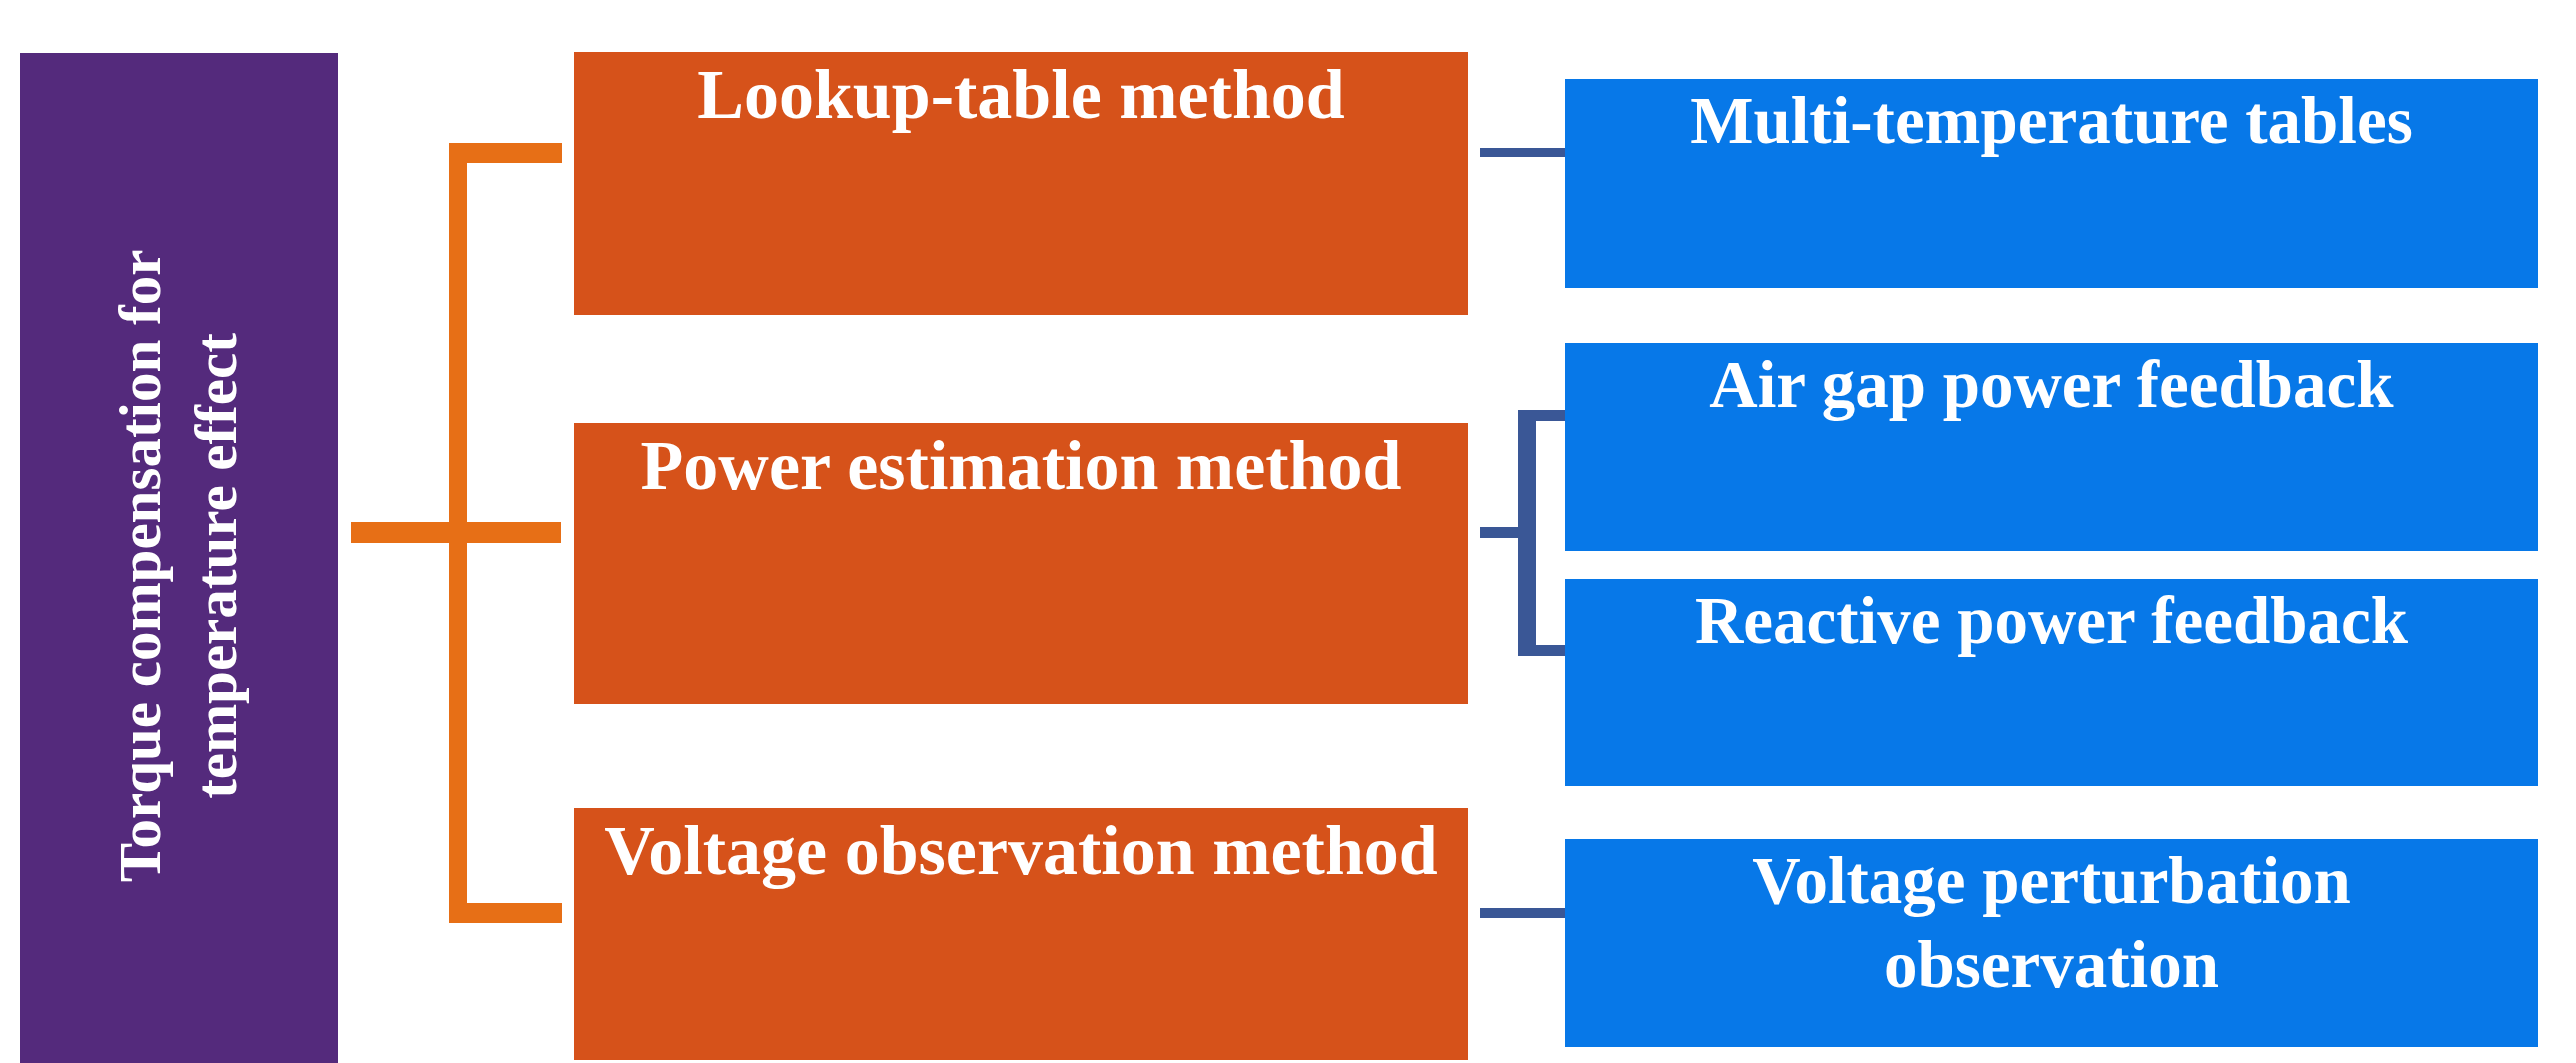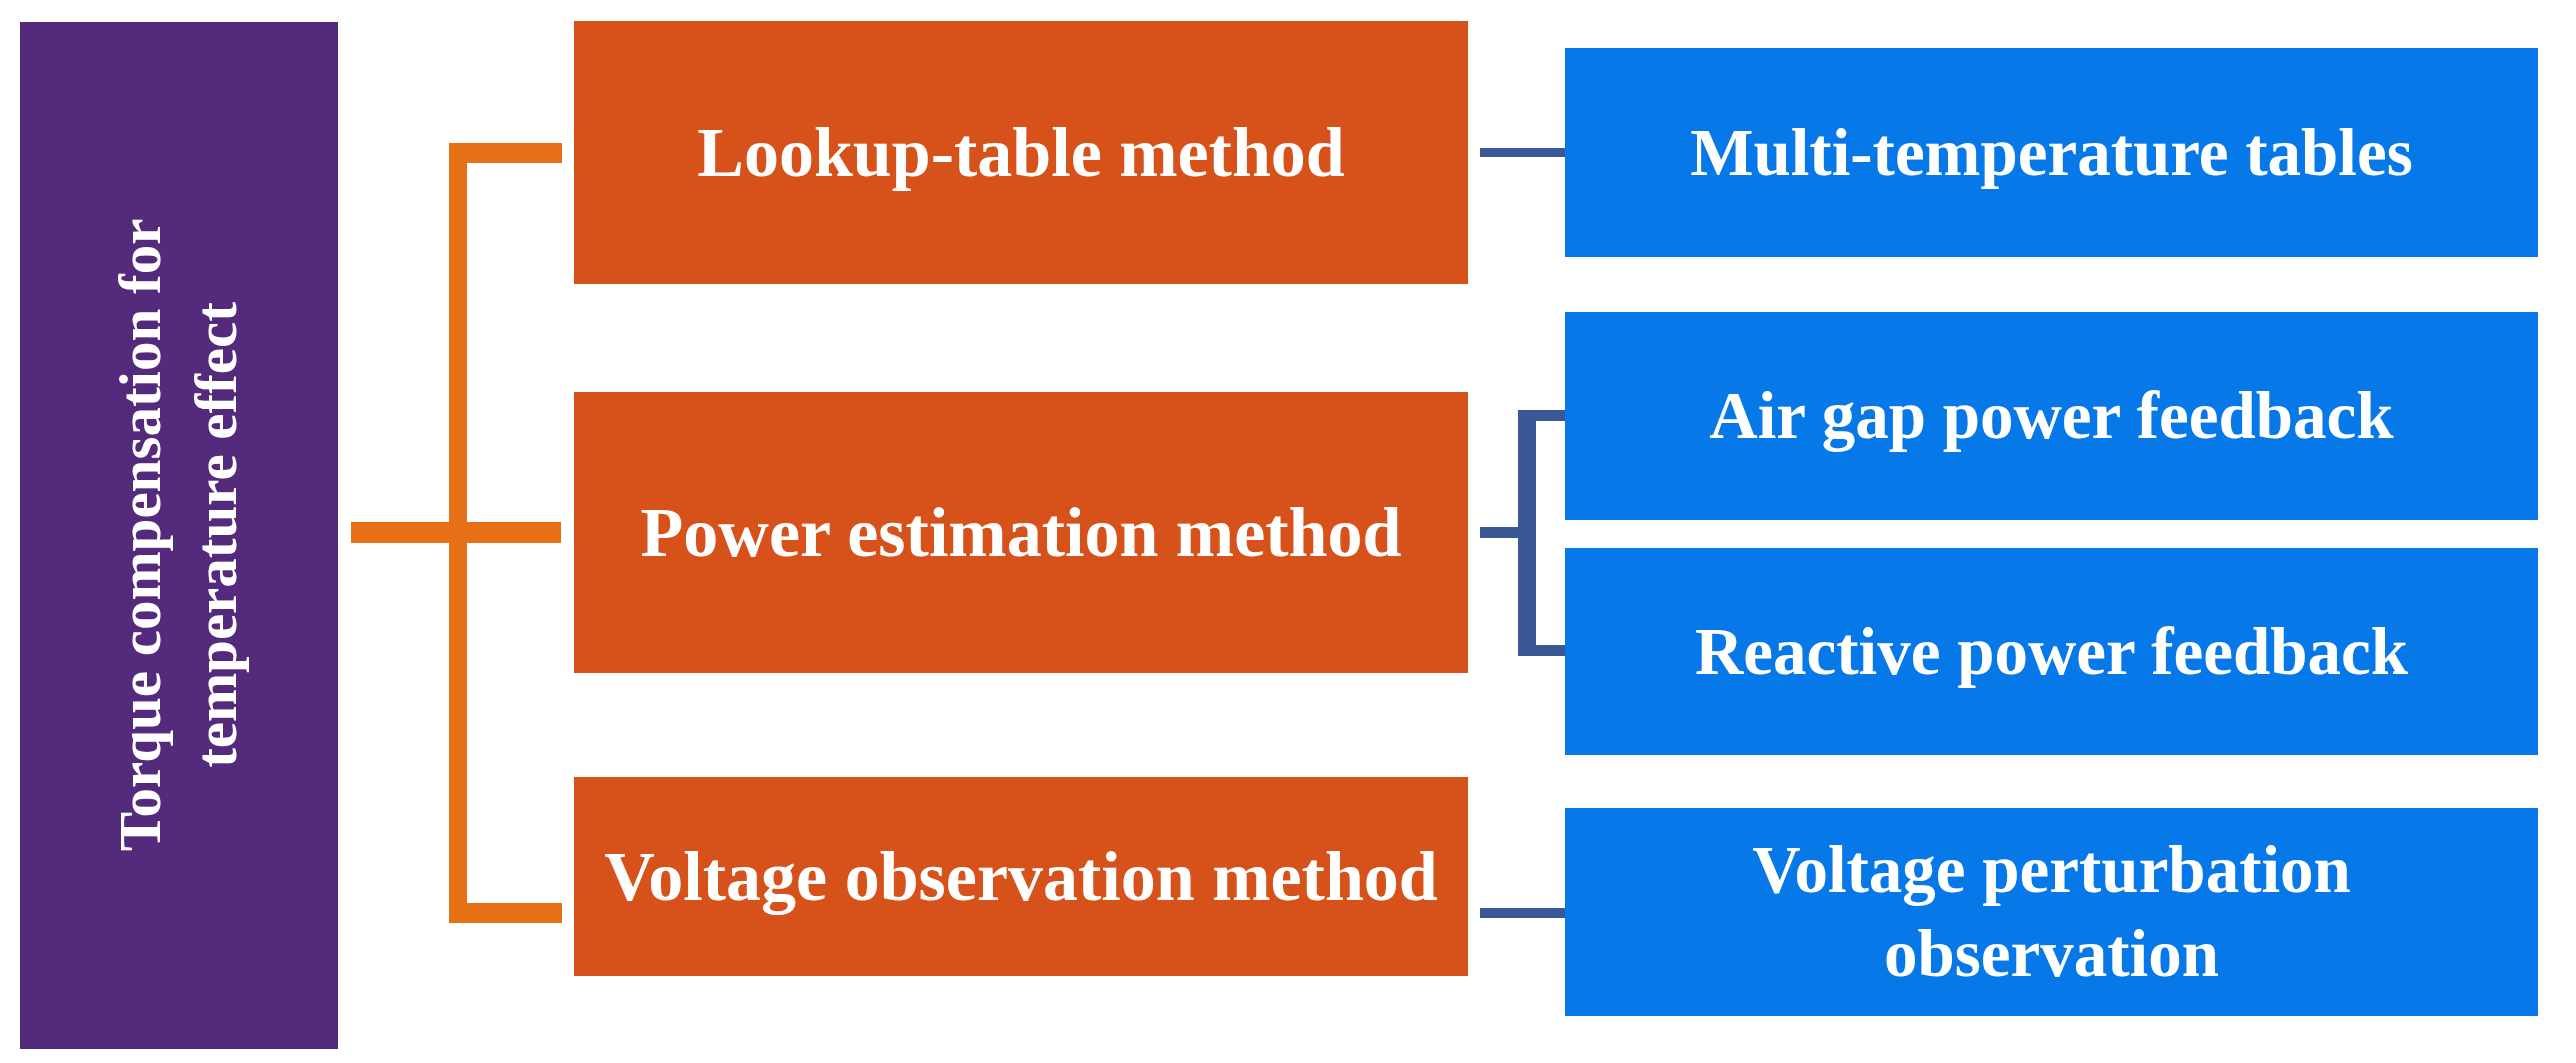--- a/index.html
+++ b/index.html
@@ -7,26 +7,27 @@
     position: relative;
     width: 2576px;
     height: 1064px;
     background: #ffffff;
     font-family: "Liberation Serif", "DejaVu Serif", serif;
     overflow: hidden;
   }
   .node {
     position: absolute;
     display: flex;
-    align-items: center;
+    align-items: flex-start;
     justify-content: center;
     text-align: center;
     color: #ffffff;
     font-weight: bold;
     box-sizing: border-box;
+    margin-top: 31px;
   }
   .root-node {
     left: 20px; top: 21.6px; width: 318px; height: 1027px;
     background: #542A7C;
   }
   .root-label {
     position: absolute;
     left: 50%; top: 50%;
     width: 775px;
     transform: translate(-50%, -50%) rotate(-90deg);
@@ -38,21 +39,21 @@
   }
   .branch-node {
     left: 574px; width: 894px;
     background: #D6521A;
     font-size: 70px;
     line-height: 1.22;
     padding: 0 18px;
   }
   .branch-1 { top: 21px;  height: 263px; }
   .branch-2 { top: 392px; height: 281px; font-family: Liberation Serif, serif; }
-  .branch-3 { top: 777px; height: 199px; }
+  .branch-3 { top: 777px; height: 252px; }
   .leaf-node {
     left: 1565px; width: 973px;
     background: #0778E8;
     font-size: 67px;
     line-height: 1.25;
     padding: 0 36px;
   }
   .leaf-1 { top: 48px;  height: 209px; }
   .leaf-2 { top: 312px; height: 208px; }
   .leaf-3 { top: 548px; height: 207px; }

